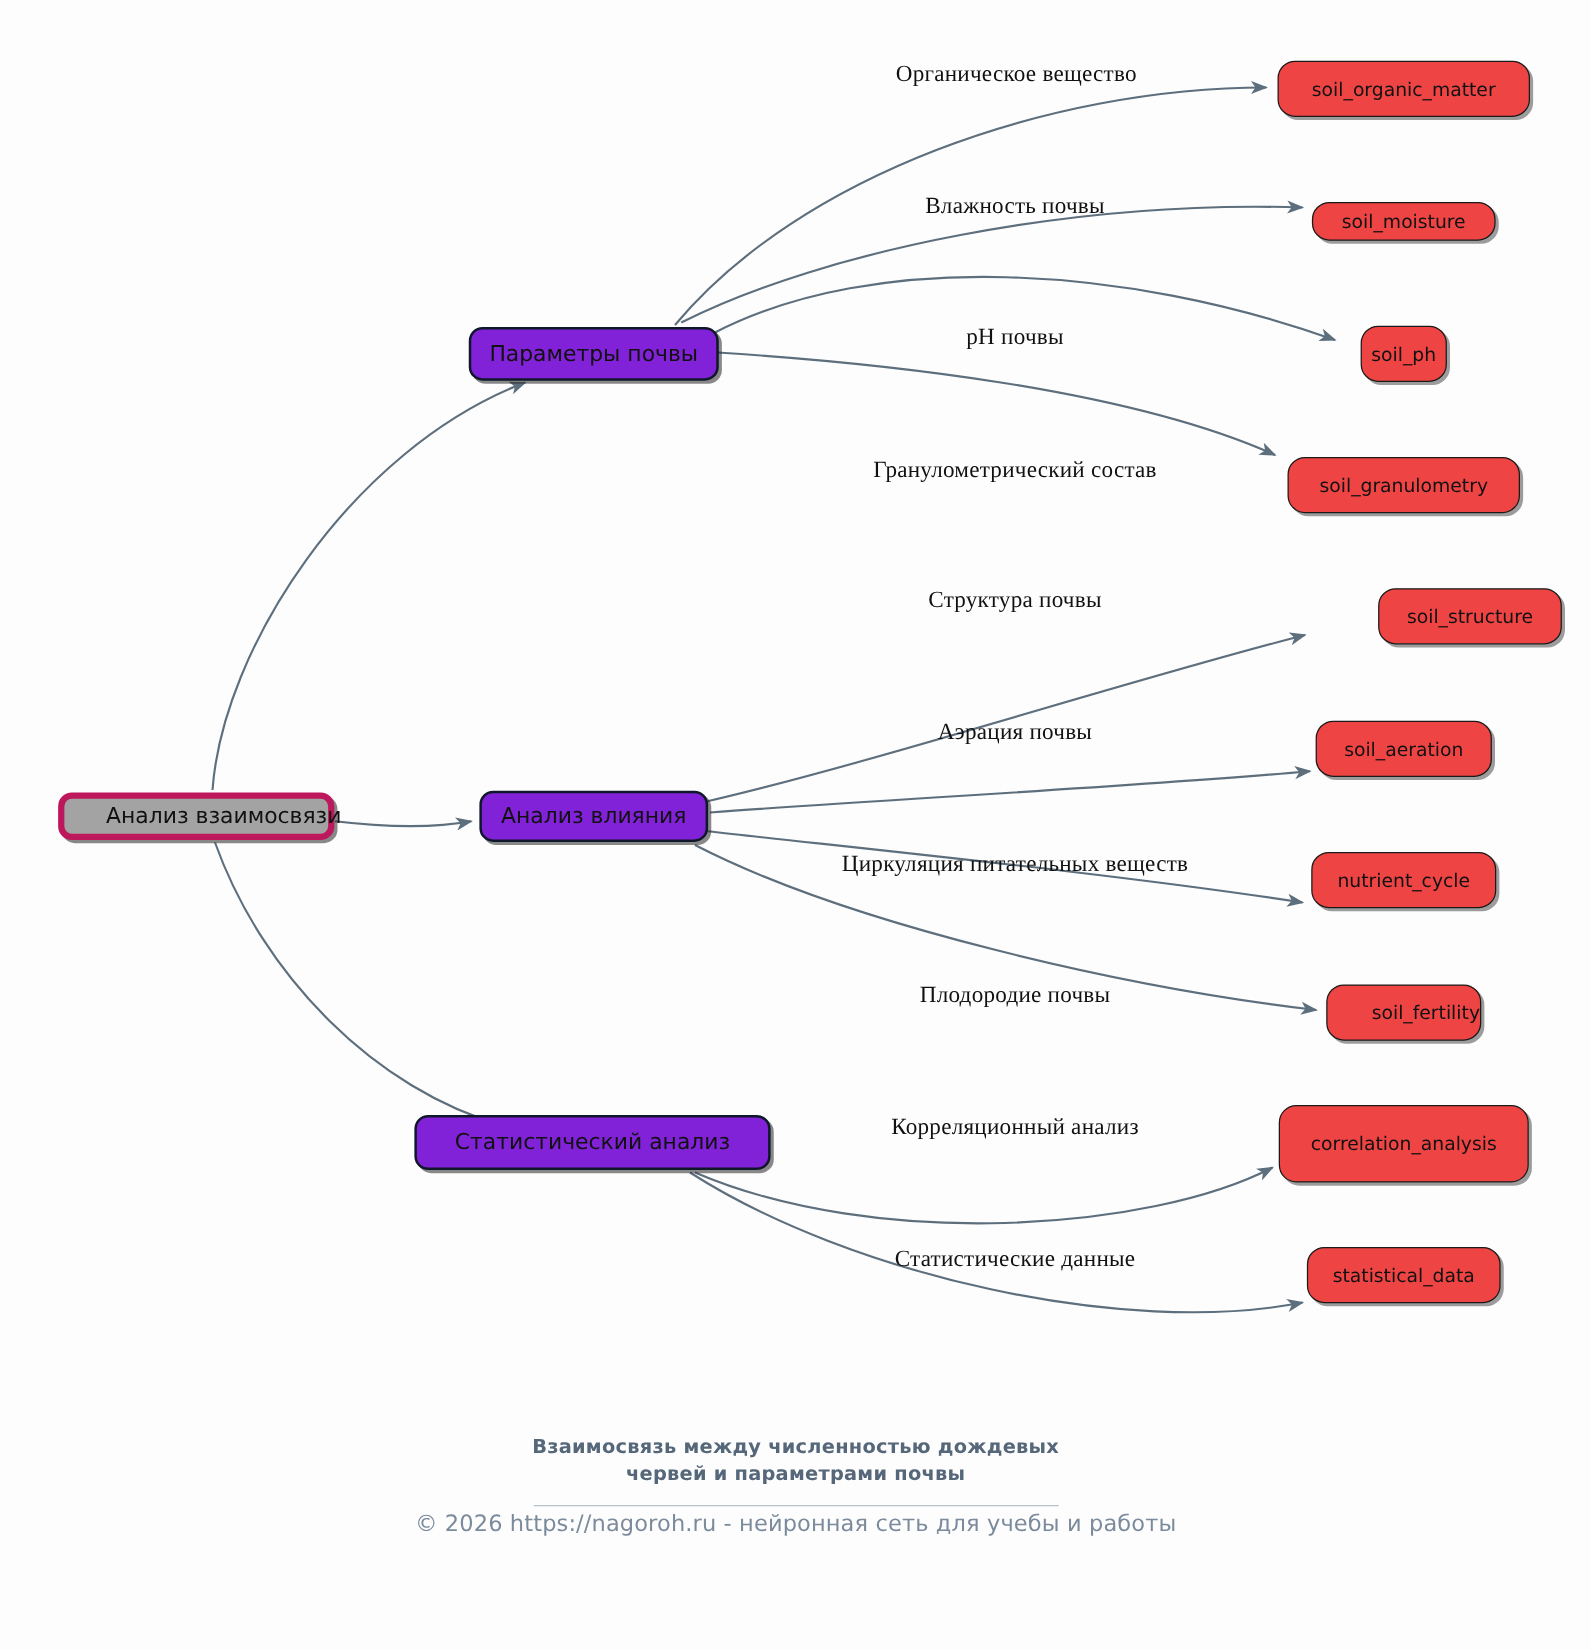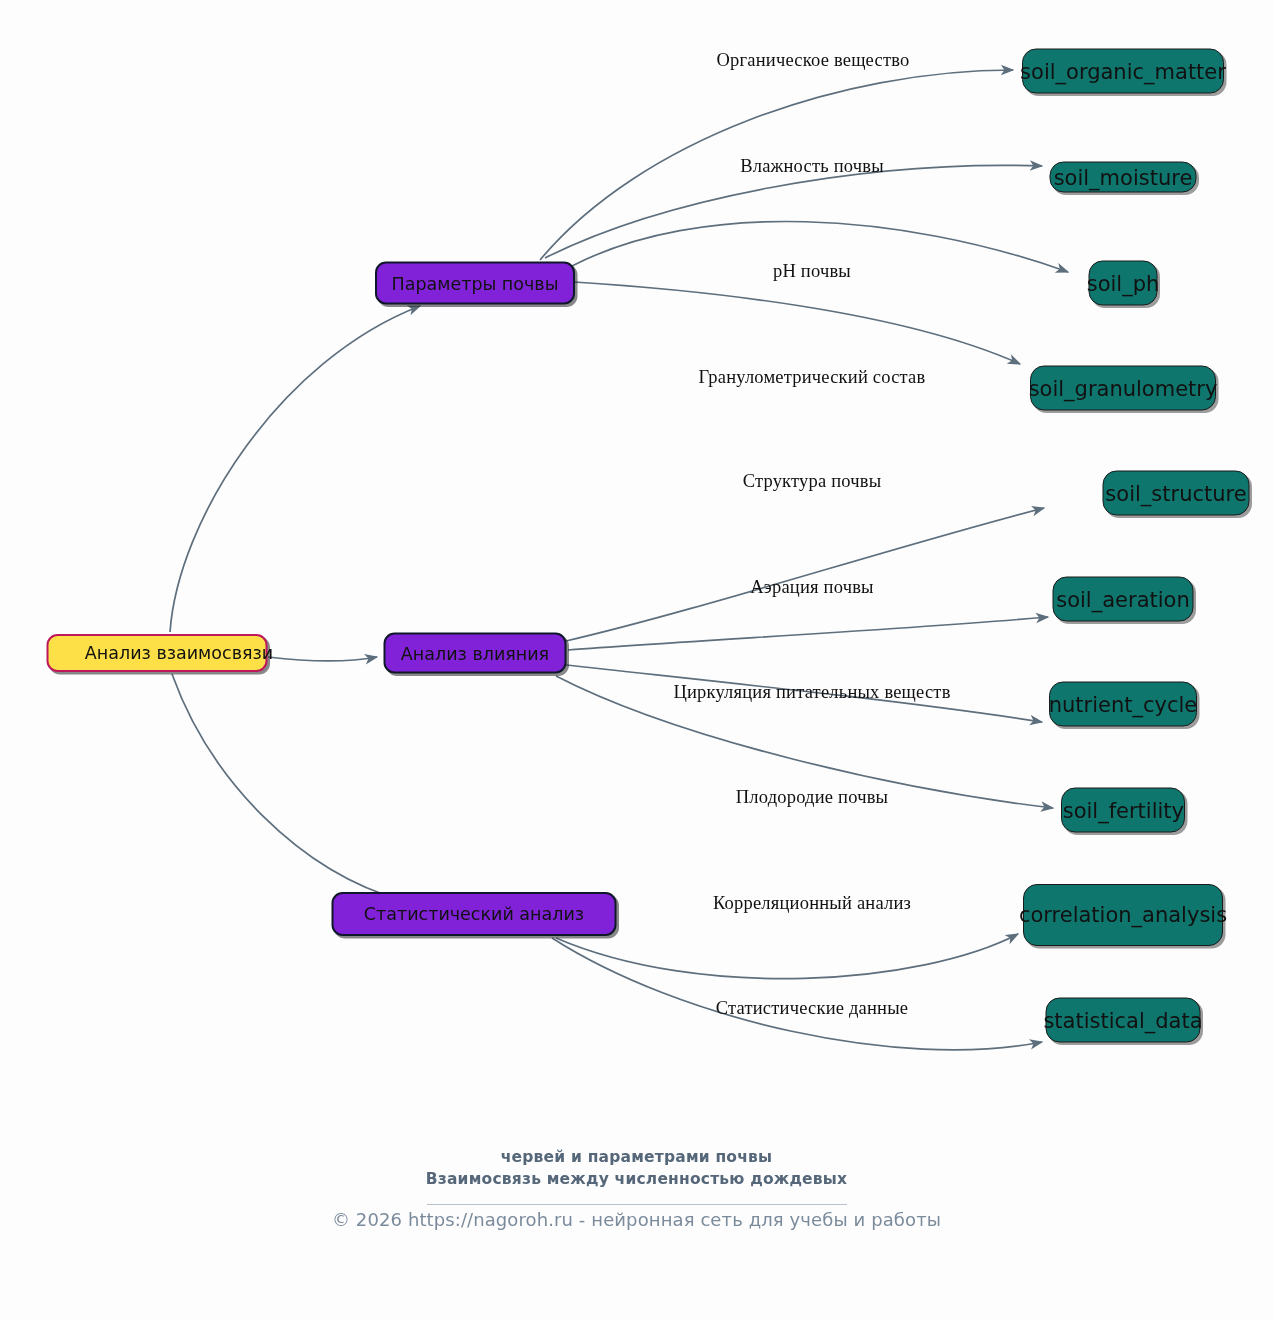--- a/index.html
+++ b/index.html
@@ -26,44 +26,44 @@
   .node {
     position: absolute;
     box-sizing: border-box;
     display: flex;
     align-items: center;
     justify-content: center;
     white-space: nowrap;
     transform: translate(-50%, -50%);
   }
   .node.root {
-    background: #fde047;
-    border: 2px solid #be185d;
+    background: #a3a3a3;
+    border: 5px solid #be185d;
     border-radius: 11px;
     color: #111111;
     font-size: 17.5px;
     font-family: "DejaVu Sans", sans-serif;
     box-shadow: 2.5px 2.5px 0 rgba(40,40,40,0.55);
     padding-left: 44px;
   }
   .node.branch {
     background: #8222d8;
     border: 2px solid #0f172a;
     border-radius: 11px;
     color: #111111;
     font-size: 17.5px;
     font-family: "DejaVu Sans", sans-serif;
     box-shadow: 2.5px 2.5px 0 rgba(40,40,40,0.55);
   }
   .node.leaf {
-    background: #0f766e;
+    background: #ef4444;
     border: 1.6px solid #1a1a1a;
     border-radius: 14px;
     color: #111111;
-    font-size: 21px;
+    font-size: 15px;
     font-family: "DejaVu Sans", sans-serif;
     box-shadow: 2.5px 2.5px 0 rgba(60,60,60,0.5);
   }
   .edge-label {
     position: absolute;
     transform: translate(-50%, -50%);
     font-family: "Liberation Serif", serif;
     font-size: 18.5px;
     color: #111111;
     white-space: nowrap;
@@ -177,20 +177,20 @@
       <div class="edge-label" style="left: 812px; top: 481px;">Структура почвы</div>
       <div class="edge-label" style="left: 812px; top: 587px;">Аэрация почвы</div>
       <div class="edge-label" style="left: 812px; top: 692px;">Циркуляция питательных веществ</div>
       <div class="edge-label" style="left: 812px; top: 797px;">Плодородие почвы</div>
       <div class="edge-label" style="left: 812px; top: 903px;">Корреляционный анализ</div>
       <div class="edge-label" style="left: 812px; top: 1008px;">Статистические данные</div>
     </div>
 
   <div id="footer" style="top:1146px;">
     <div id="footer-title">
+      <div>Взаимосвязь между численностью дождевых</div>
       <div>червей и параметрами почвы</div>
-      <div>Взаимосвязь между численностью дождевых</div>
     </div>
     <div id="footer-rule"></div>
     <div id="footer-copy">© 2026 https://nagoroh.ru - нейронная сеть для учебы и работы</div>
   </div>
 
 </div>
 
 </body></html>

